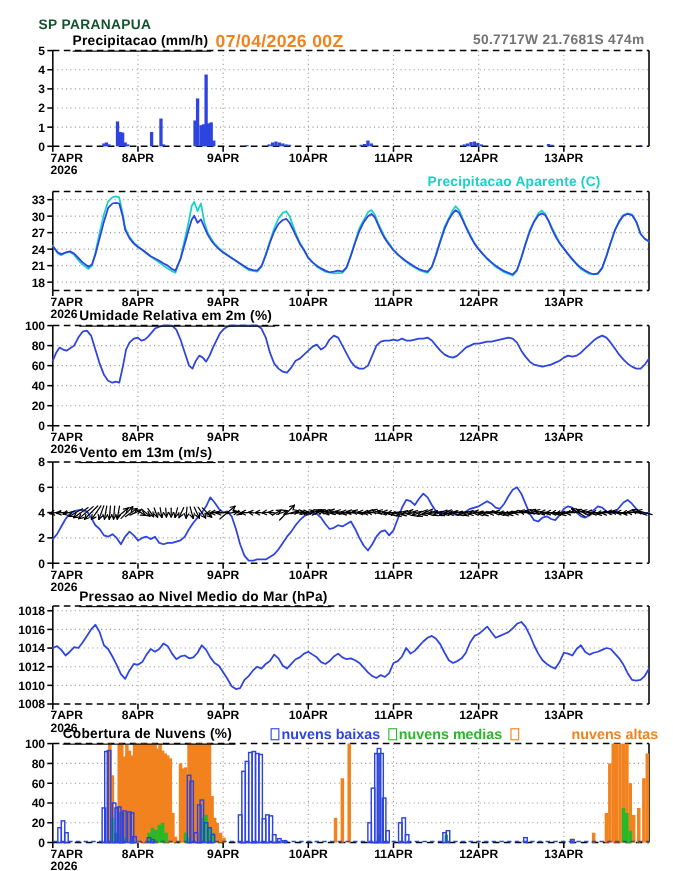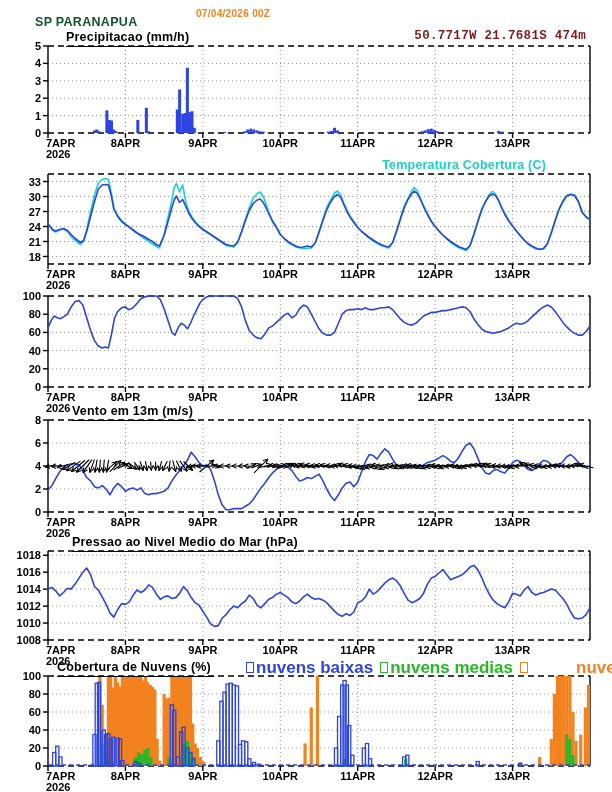--- a/index.html
+++ b/index.html
@@ -5,34 +5,34 @@
   html,body{margin:0;padding:0;background:#fff;}
   .page{position:relative;width:612px;height:792px;background:#fff;overflow:hidden;
         font-family:"Liberation Sans",sans-serif;font-weight:bold;}
   #cv{position:absolute;left:0;top:0;}
   svg text{font-family:"Liberation Sans",sans-serif;font-weight:bold;font-size:11px;fill:#000;}
   .grid{stroke:#999;stroke-width:1;stroke-dasharray:1 3;fill:none;}
   .ax{stroke:#000;stroke-width:1.4;fill:none;}
   .arr{stroke:#000;stroke-width:1.1;fill:none;stroke-linecap:round;}
   .h1{position:absolute;top:1px;left:0;width:612px;text-align:center;font-size:13.5px;letter-spacing:.4px;}
   .station{position:absolute;top:15px;left:35px;font-size:12.5px;letter-spacing:.3px;}
-  .run{position:absolute;top:8px;left:196px;font-size:10px;letter-spacing:.3px;}
+  .run{position:absolute;top:30px;left:196px;font-size:16px;letter-spacing:.3px;}
   .loc{position:absolute;top:29px;left:330px;width:256px;text-align:right;font-size:12.5px;letter-spacing:.3px;}
   .ptitle{position:absolute;font-size:12.5px;letter-spacing:.2px;height:16px;line-height:15px;
           border-bottom:1.6px solid #000;padding-right:3px;white-space:nowrap;text-align:right;}
   .ptitle2{position:absolute;font-size:12.5px;letter-spacing:.2px;height:16px;line-height:15px;white-space:nowrap;}
   .t-precip{left:66px;top:30px;}
   .t-temp{left:72px;top:158px;}
   .t-temp2{top:158px;left:336px;width:210px;text-align:right;}
   .t-humid{left:72px;top:280px;}
   .t-wind{left:72px;top:404px;}
   .t-press{left:72px;top:535px;}
   .t-cloud{left:57px;top:660px;}
   .legend{position:absolute;top:660px;left:246px;width:364px;display:flex;gap:7px;
-          font-size:17px;line-height:16px;white-space:nowrap;}
+          font-size:13px;line-height:16px;white-space:nowrap;}
   .li{display:flex;align-items:flex-start;}
   .sq{width:6px;height:9px;border:1.5px solid #000;display:inline-block;margin:2px 2px 0 0;background:#fff;}
 </style>
 </head>
 <body>
 
 <div class="page">
   <svg id="cv" width="612" height="792">
       <g>
         <line x1="125.42857142857143" y1="46" x2="125.42857142857143" y2="133" class="grid"></line>
@@ -811,24 +811,25 @@
         <rect x="402.5714285714285" y="757" width="3.2" height="9" fill="none" stroke="#2d44e0" stroke-width="1.3"></rect>
         <rect x="405.66857142857134" y="755.2" width="3.2" height="10.799999999999955" fill="none" stroke="#2d44e0" stroke-width="1.3"></rect>
         <rect x="476.1285714285714" y="761.5" width="3.2" height="4.5" fill="none" stroke="#2d44e0" stroke-width="1.3"></rect>
         <rect x="518.7142857142857" y="763.3" width="3.2" height="2.7000000000000455" fill="none" stroke="#2d44e0" stroke-width="1.3"></rect>
         <line x1="48" y1="765" x2="590" y2="765" stroke="#2d44e0" stroke-width="1.4" stroke-dasharray="4 3"></line>
       </g>
     </svg>
 
   <div class="station" style="color: #14532d;">SP PARANAPUA</div>
   <div class="run" style="color: rgb(242, 130, 30);">07/04/2026 00Z</div>
-  <div class="loc" style="color: #7f1d1d; font-family: Liberation Mono, monospace;">50.7717W 21.7681S 474m</div>
+  <div class="loc" style="color: #737373;">50.7717W 21.7681S 474m</div>
 
   <div class="ptitle t-precip">Precipitacao (mm/h)</div>
-  <div class="ptitle2 t-temp2" style="color: rgb(23, 211, 197);">Temperatura Cobertura (C)</div>
+  <div class="ptitle2 t-temp2" style="color: rgb(23, 211, 197);">Precipitacao Aparente (C)</div>
+  <div class="ptitle t-humid">Umidade Relativa em 2m (%)</div>
   <div class="ptitle t-wind">Vento em 13m (m/s)</div>
   <div class="ptitle t-cloud">Cobertura de Nuvens (%)</div>
   <div class="ptitle t-press">Pressao ao Nivel Medio do Mar (hPa)</div>
 
   <div class="legend">
     <span class="li">
       <span class="sq" style="border-color: rgb(45, 68, 224);"></span>
       <span style="color: rgb(45, 68, 224);">nuvens baixas</span>
     </span>
     <span class="li">

